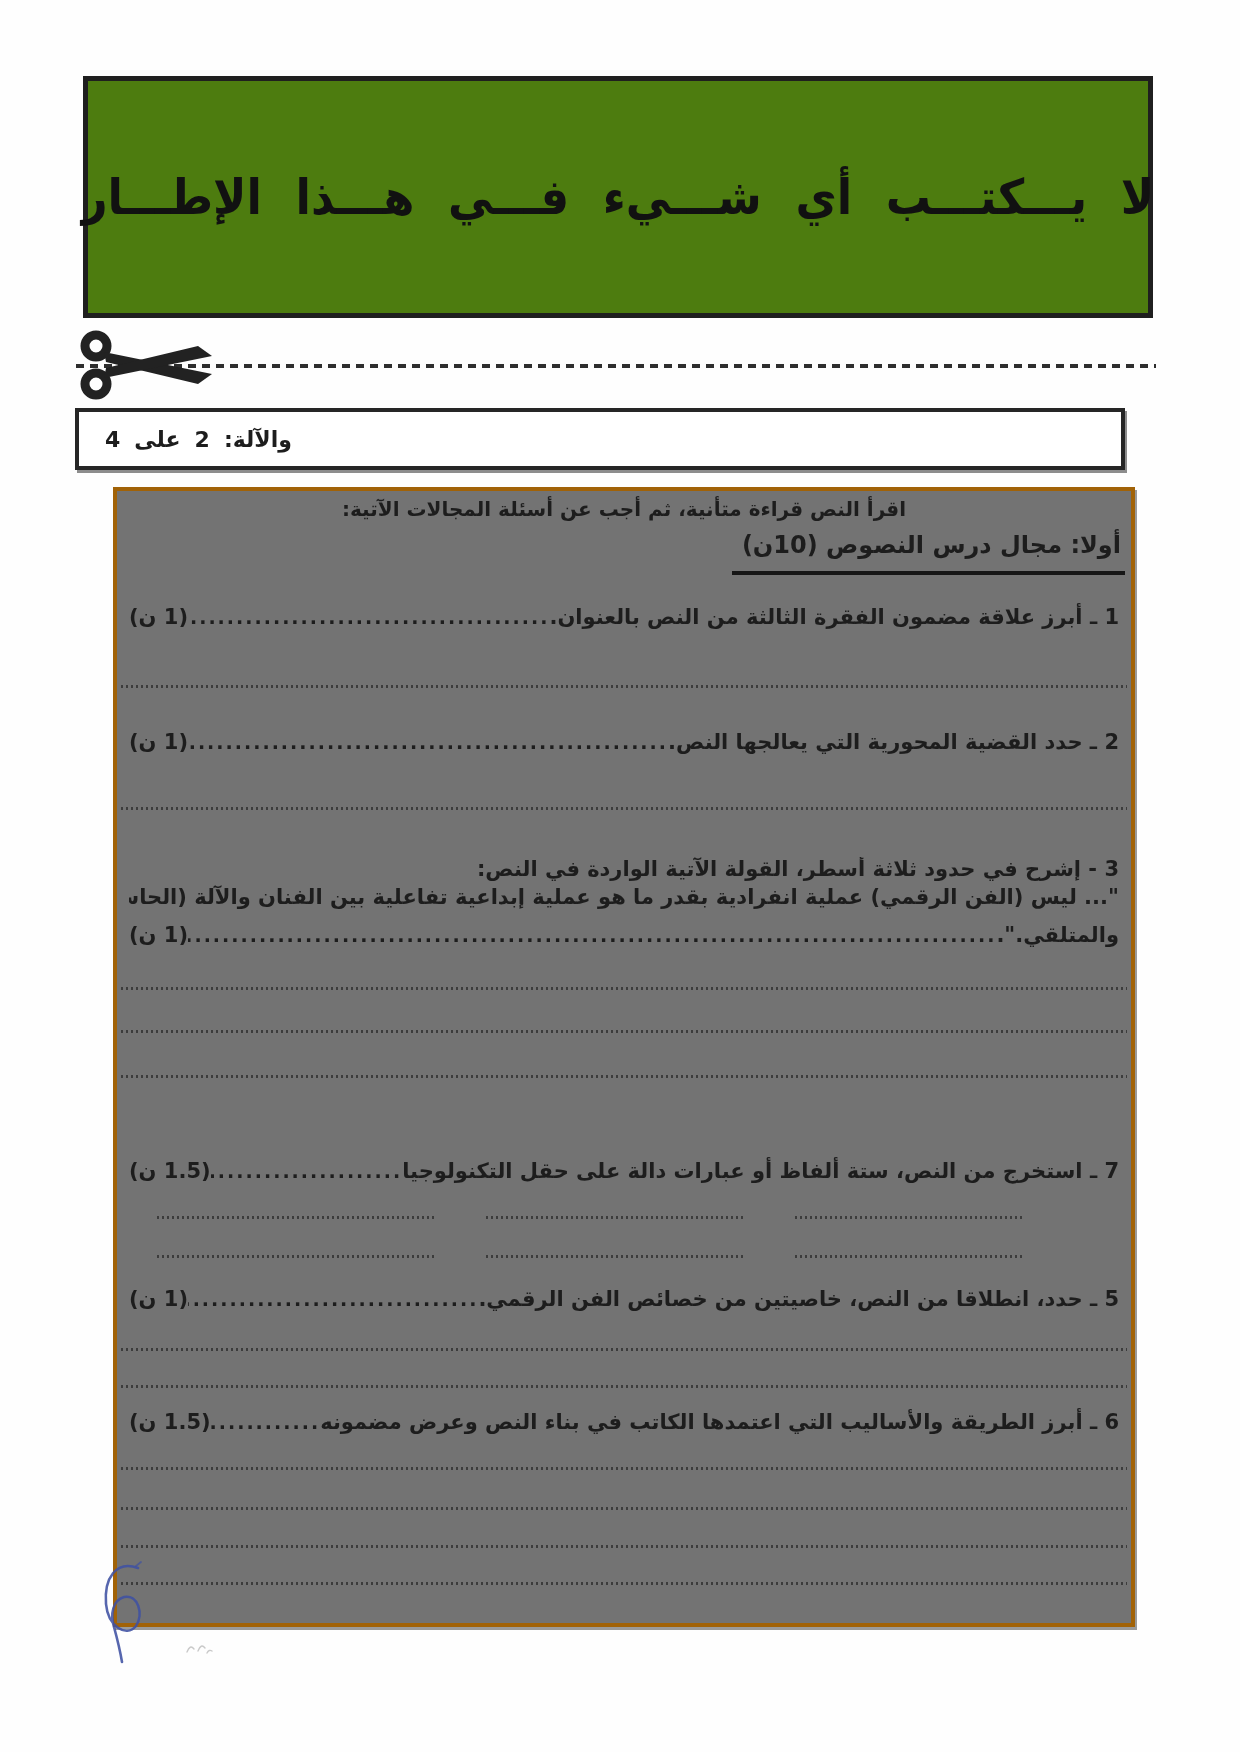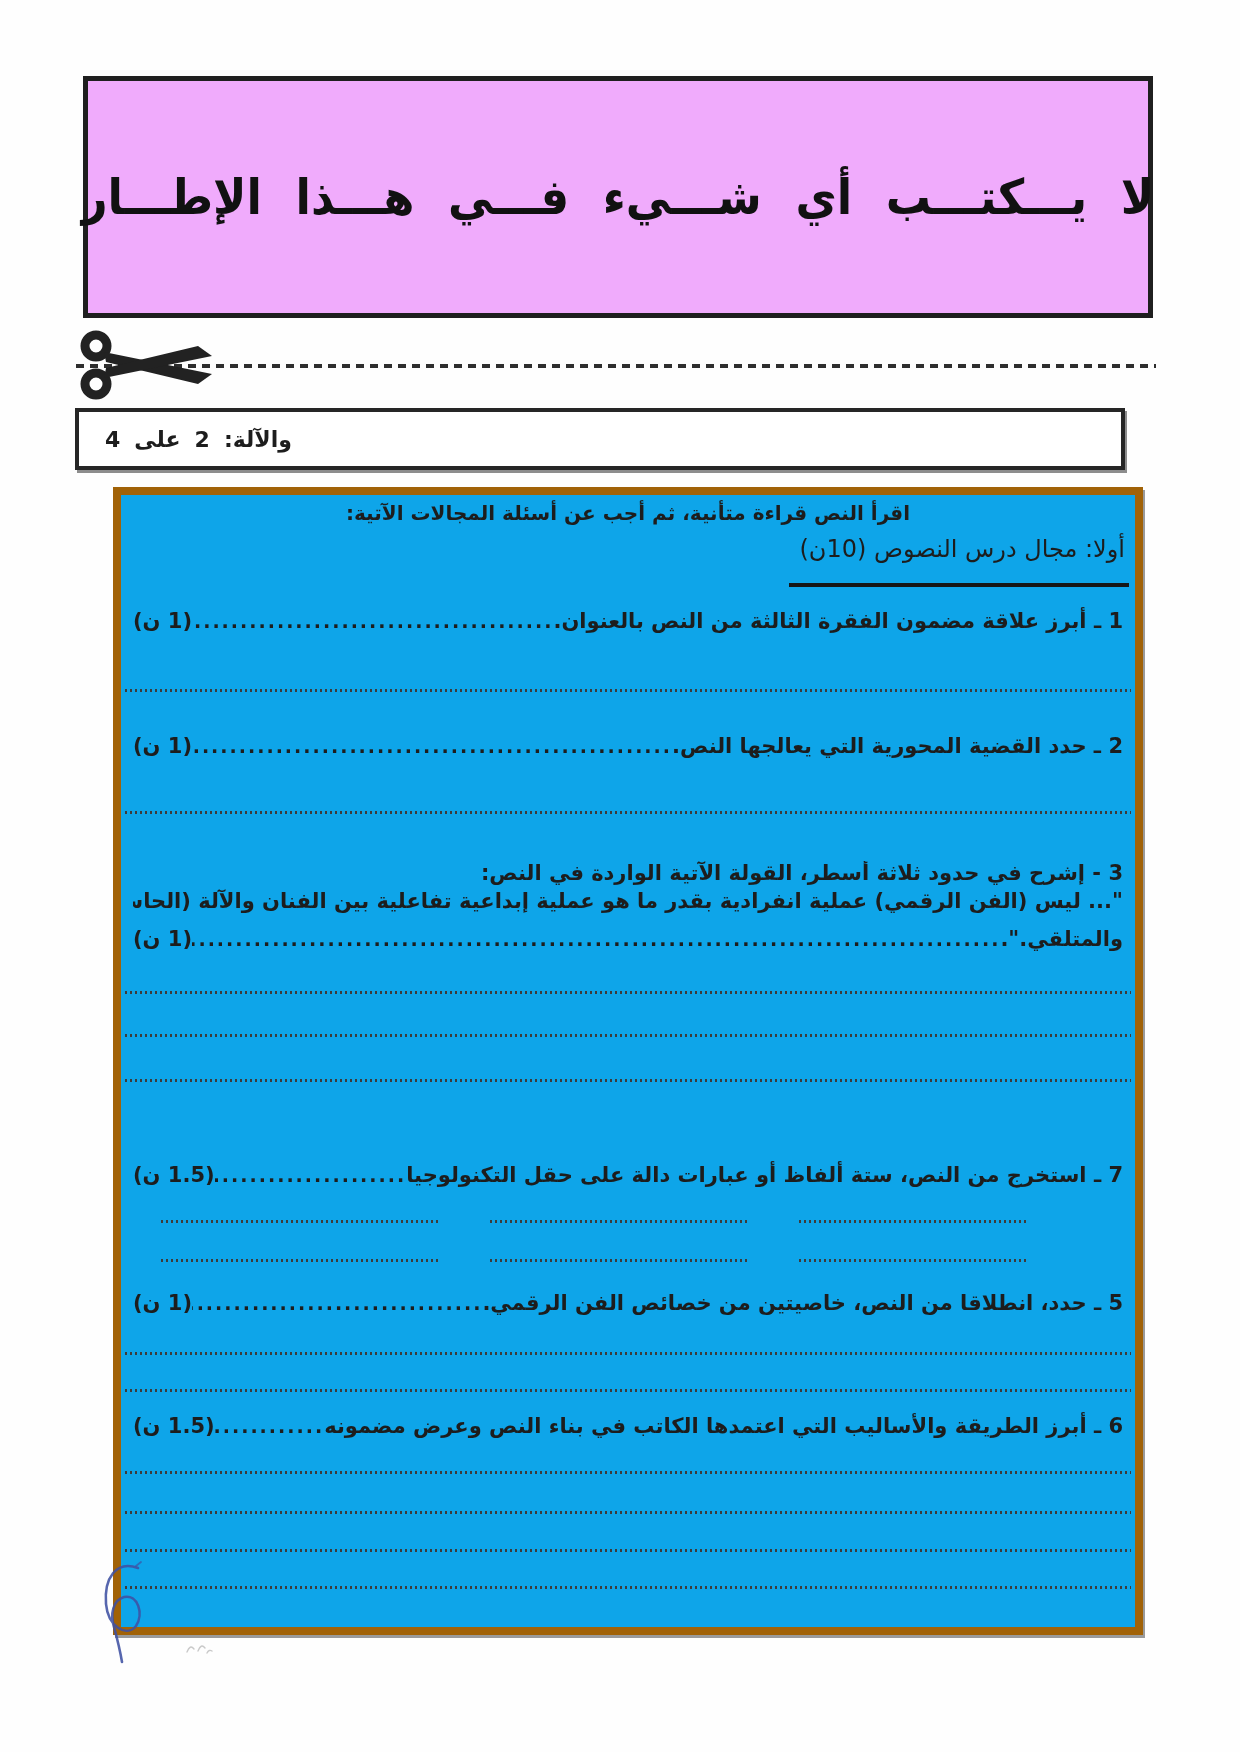--- a/index.html
+++ b/index.html
@@ -6,21 +6,21 @@
   body{
     width:1240px;height:1752px;background:#ffffff;overflow:hidden;
     font-family:"DejaVu Sans","Liberation Sans",sans-serif;color:#1d1d1d;
   }
   .page{position:relative;width:1240px;height:1752px;background:#fefefe;}
 
   
   .top-frame{
     position:absolute;left:83px;top:76px;width:1060px;height:232px;
     border:5px solid #1f1f1f;display:flex;align-items:center;justify-content:center;
-    background:#f0abfc;
+    background:#4d7c0f;
   }
   .warning-text{
     font-size:45px;font-weight:bold;word-spacing:18px;white-space:nowrap;
     direction:rtl;transform:scaleY(1.08);color:#111;
   }
 
   
   .cut-line{
     position:absolute;left:76px;top:364px;width:1080px;height:4px;
     background:repeating-linear-gradient(90deg,#2e2e2e 0 8px,transparent 8px 14px);
@@ -31,28 +31,28 @@
   .page-bar{
     position:absolute;left:75px;top:408px;width:1050px;height:62px;
     border:4px solid #262626;background:#fff;box-shadow:2px 3px 0 #8d8d8d;
     display:flex;align-items:center;justify-content:flex-end;direction:rtl;
     font-size:22px;font-weight:bold;gap:14px;padding-left:26px;box-sizing:border-box;
   }
 
   
   .content-box{
     position:absolute;left:113px;top:487px;width:1014px;height:1132px;
-    border:8px solid #a16207;background:#0ea5e9;box-shadow:2px 3px 0 #9a9a9a;
+    border:4px solid #a16207;background:#737373;box-shadow:2px 3px 0 #9a9a9a;
   }
   .row{position:absolute;left:12px;right:12px;direction:rtl;}
   .instruction{top:6px;text-align:center;font-size:20px;font-weight:bold;}
   .section-title{
     position:absolute;top:40px;right:6px;direction:rtl;white-space:nowrap;
-    font-size:24px;font-weight:normal;border-bottom:4px solid #161616;
-    padding:0 4px 20px 10px;
+    font-size:24px;font-weight:bold;border-bottom:4px solid #161616;
+    padding:0 4px 12px 10px;
   }
   .q{display:flex;align-items:baseline;font-size:21px;font-weight:bold;}
   .q-text{white-space:nowrap;}
   .leader{
     flex:1 1 auto;overflow:hidden;white-space:nowrap;letter-spacing:2px;
     font-weight:bold;font-size:19px;
   }
   .q-mark{white-space:nowrap;}
   .plain{font-size:21px;font-weight:bold;text-align:right;white-space:nowrap;overflow:hidden;}
   .quote{font-size:21px;font-weight:bold;text-align:right;white-space:nowrap;overflow:hidden;}

